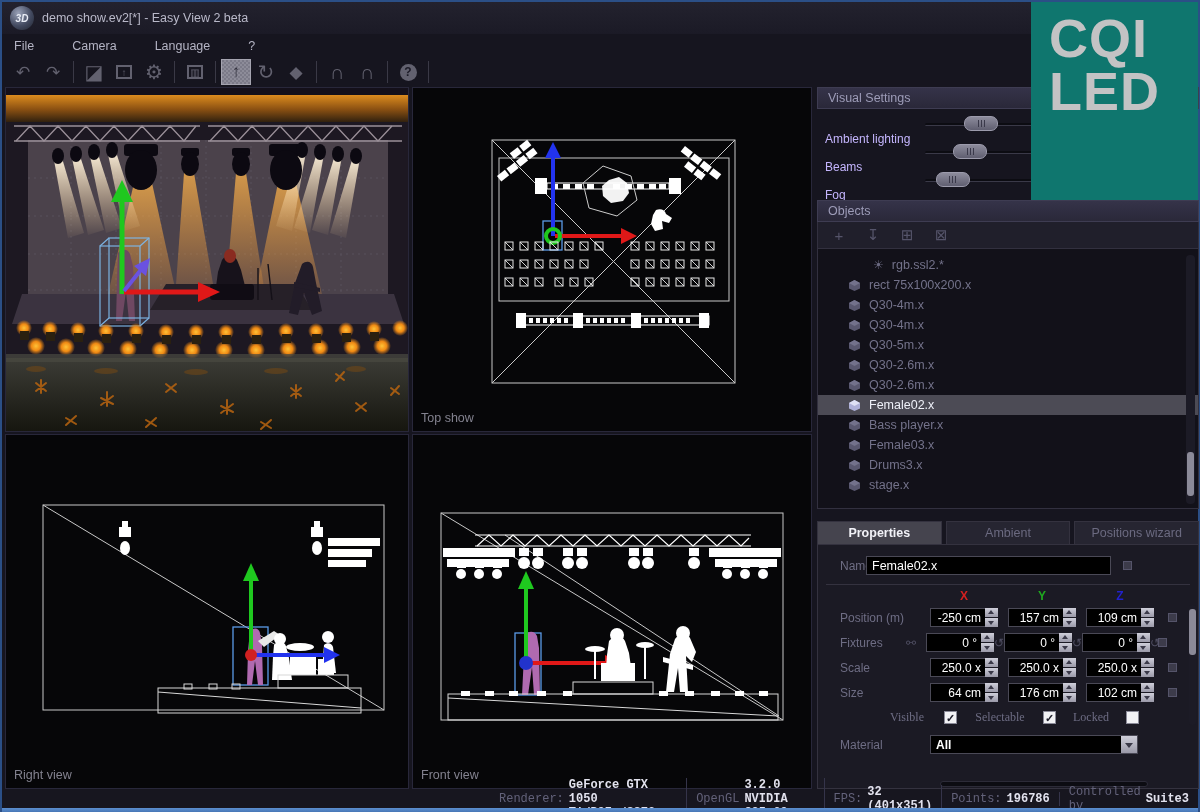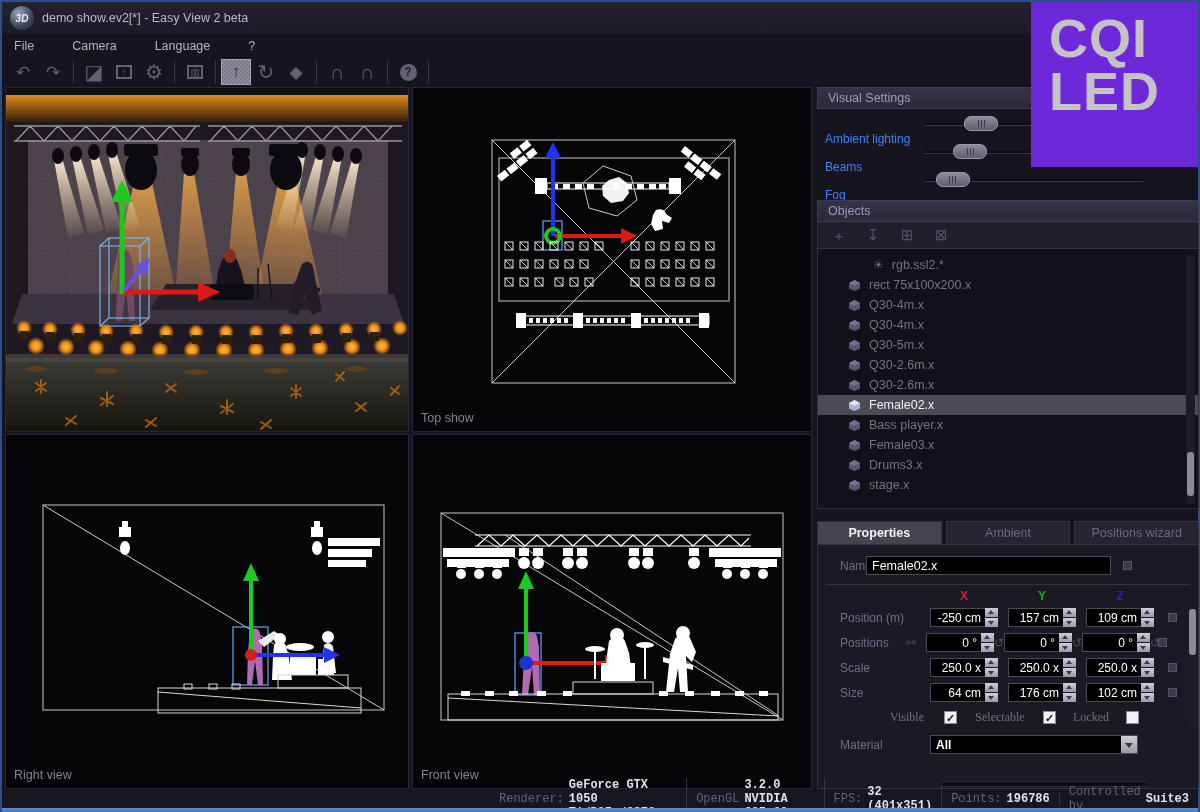--- a/index.html
+++ b/index.html
@@ -28,21 +28,21 @@
   #vptop  { left:410px; top:85px;  width:400px; height:345px; }
   #vpright{ left:3px;   top:432px; width:404px; height:355px; }
   #vpfront{ left:410px; top:432px; width:400px; height:355px; }
   .viewport svg { display:block; }
 
   
   .sidebar { position:absolute; left:815px; top:85px; width:382px; height:702px; }
   .panel-hd { height:22px; background:linear-gradient(#353349,#2a2839); border:1px solid #3e3c52; color:#9d9cb8; font-size:12.5px; display:flex; align-items:center; padding-left:10px; }
   .vs-panel { position:absolute; left:0; top:0; width:100%; }
   .slider-row { display:flex; align-items:center; height:25px; margin-top:3px; }
-  .slider-row .lbl { width:108px; padding-left:8px; color:#3b82f6; font-size:12px;margin-top:28px; }
+  .slider-row .lbl { width:108px; padding-left:8px; color:#c4b5fd; font-size:12px;margin-top:28px; }
   .track { position:relative; height:3px; background:#0c0c12; border-bottom:1px solid #3a3948; width:218px; border-radius:2px; }
   .thumb { position:absolute; top:-7px; width:34px; height:15px; border-radius:7px; background:linear-gradient(#8d8c9c,#5f5e70); border:1px solid #9c9bac; display:flex; align-items:center; justify-content:center; gap:2px; }
   .thumb i { display:block; width:1px; height:7px; background:#3a394a; }
 
   .obj-panel { position:absolute; left:0; top:113px; width:100%; }
   .obj-toolbar { height:27px; background:#201f2b; border:1px solid #32303f; border-top:none; display:flex; align-items:center; gap:16px; padding-left:12px; color:#55546a; font-size:15px; }
   .obj-toolbar .oicn { width:18px; text-align:center; }
   .obj-list { height:260px; background:#121119; border:1px solid #32303f; border-top:none; padding-top:6px; position:relative; overflow:hidden; }
   .obj-row { height:20px; display:flex; align-items:center; padding-left:30px; gap:8px; color:#73728a; font-size:12.5px; }
   .obj-row.indent { padding-left:55px; }
@@ -80,21 +80,21 @@
   .props-scroll .vthumb { position:absolute; left:0; top:4px; width:7px; height:46px; background:#8b8a98; border-radius:3px; }
 
   
   .statusbar { position:absolute; left:0; top:787px; width:100%; height:19px; background:#17161f; display:flex; align-items:center; font-size:12px; padding-left:488px; }
   .seg { display:flex; align-items:center; gap:5px; padding:0 9px; border-right:1px solid #35344a;font-family:Liberation Mono, monospace; }
   .seg:last-child { border-right:none; }
   .seg .sl { color:#63627a; } .seg .sv { color:#e2e2ee; font-weight:bold; }
   .bottom-border { position:absolute; left:0; top:806px; width:100%; height:6px; background:linear-gradient(#5c8fd0,#3c6aa8); }
 
   
-  .watermark { position:absolute; right:0; top:0; width:167px; height:165px; background:#6d28d9; z-index:50; padding:10px 8px 0 18px; }
+  .watermark { position:absolute; right:0; top:0; width:167px; height:198px; background:#0f766e; z-index:50; padding:10px 8px 0 18px; }
   .watermark div { font-weight:bold; font-size:54px; line-height:0.98; color:#c3c3c4; letter-spacing:1px; }
 </style>
 </head>
 <body>
 
 <div class="window">
 
   <div class="titlebar">
     <div class="logo">3D</div>
     <div class="title-text">demo show.ev2[*] - Easy View 2 beta</div>
@@ -774,21 +774,21 @@
             <span class="val">109 cm</span>
             <span class="btns">
               <b class="up"></b>
               <b class="dn"></b>
             </span>
           </span>
         <span class="mini-sq"></span>
       </div>
 
       <div class="prow">
-        <span class="plbl" style="width:88px;">Positions</span>
+        <span class="plbl" style="width:88px;">Fixtures</span>
         <span class="rot-ic" style="margin-right:8px;">⚯</span>
         <span class="spin" style="margin-right:0;">
             <span class="val">0 °</span>
             <span class="btns">
               <b class="up"></b>
               <b class="dn"></b>
             </span>
           </span>
         <span class="rot-ic">↺</span>
           <span style="width:2px;"></span>

